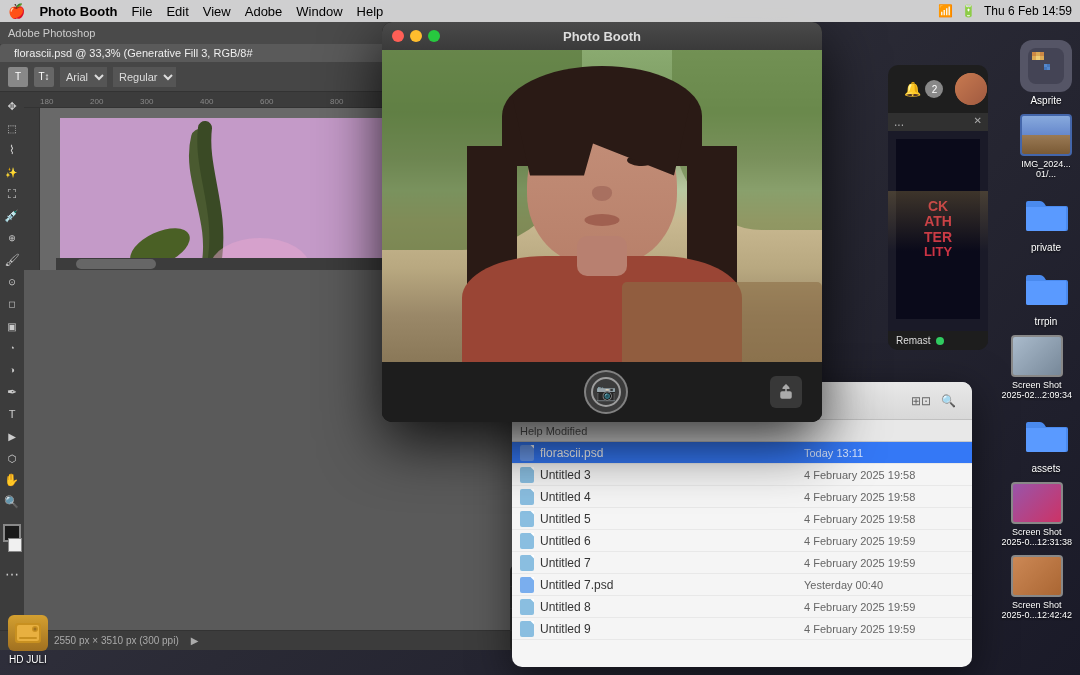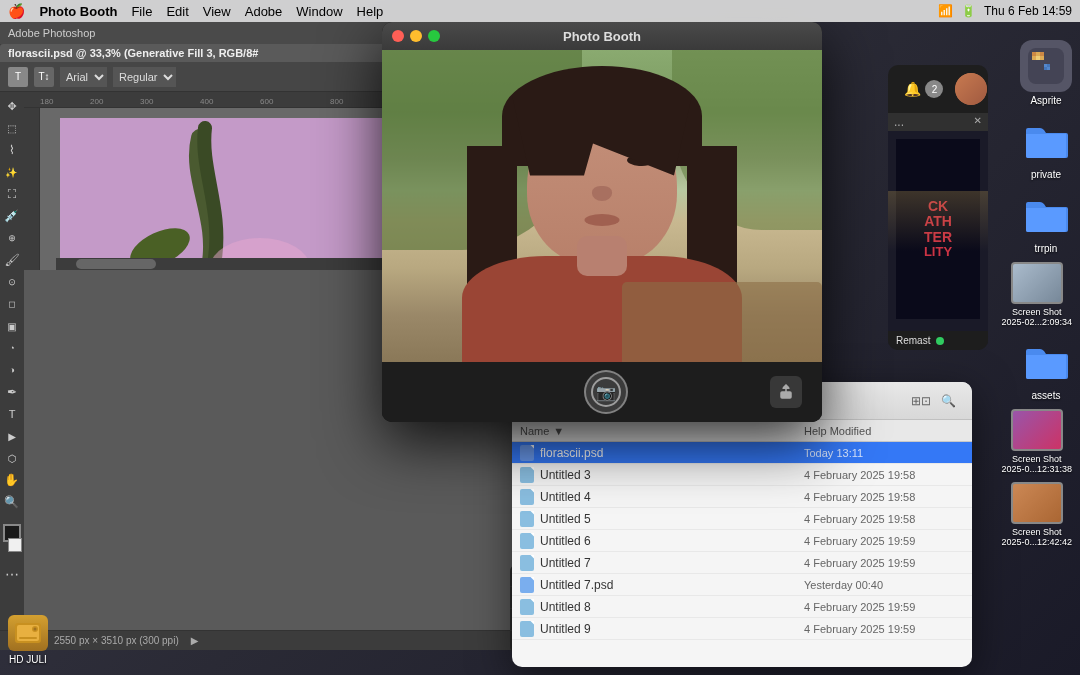--- a/index.html
+++ b/index.html
@@ -634,21 +634,21 @@
       <span>🔋</span>
       <span>Thu 6 Feb 14:59</span>
     </div>
   </div>
 
   <div class="photoshop-window">
 
     <div class="ps-titlebar">
       <span>Adobe Photoshop</span>
     </div>
-    <div class="ps-tab" style="margin: 0; padding: 3px 8px; font-size:11px; background:#5a5a5a; color:#eee;font-weight:bold;">florascii.psd @ 33,3% (Generative Fill 3, RGB/8#</div>
+    <div class="ps-tab" style="margin: 0; padding: 3px 14px; font-size:11px; background:#5a5a5a; color:#eee;">florascii.psd @ 33,3% (Generative Fill 3, RGB/8#</div>
 
     <div class="ps-toolbar-top">
       <div style="width:20px;height:20px;background:#888;border-radius:2px;display:flex;align-items:center;justify-content:center;font-size:10px;color:white;">T</div>
       <div style="width:20px;height:20px;background:#666;border-radius:2px;display:flex;align-items:center;justify-content:center;font-size:10px;color:white;">T↕</div>
       <select style="background:#555;color:#ddd;border:none;font-size:11px;height:20px;padding:0 2px;">
         <option>Arial</option>
       </select>
       <select style="background:#555;color:#ddd;border:none;font-size:11px;height:20px;padding:0 2px;">
         <option>Regular</option>
       </select>
@@ -904,24 +904,20 @@
       <div class="finder-title">julie</div>
       <div class="finder-controls">
         <div class="finder-ctrl-btn">⊞⊡</div>
         <div class="finder-ctrl-btn">🔍</div>
       </div>
     </div>
     <div class="finder-content">
       <div class="finder-table">
 
         <div class="finder-col-header">
-          <div class="finder-col-name">
-            <span>Name</span>
-            <span>▼</span>
-          </div>
           <div class="finder-col-date">
             <span>Help Modified</span>
           </div>
         </div>
 
         <div class="finder-row selected">
           <div class="finder-row-name">
             <div class="file-icon" style="background:#6a9aee;"></div>
             <span>florascii.psd</span>
           </div>
@@ -1024,20 +1020,29 @@
           <rect x="12" y="8" width="4" height="4" fill="#ddaa55"></rect>
           <rect x="16" y="16" width="3" height="3" fill="#5588cc"></rect>
           <rect x="19" y="16" width="3" height="3" fill="#4477bb"></rect>
           <rect x="16" y="19" width="3" height="3" fill="#4477bb"></rect>
           <rect x="19" y="19" width="3" height="3" fill="#5588cc"></rect>
         </svg>
       </div>
       <span class="desktop-icon-label">Asprite</span>
     </div>
 
+    <div class="desktop-icon">
+      <div class="desktop-icon-img" style="background:#4466aa;width:52px;height:42px;border-radius:4px;">
+        <div style="width:48px;height:38px;background:linear-gradient(135deg,#6688cc,#4466aa);border-radius:2px;overflow:hidden;">
+          <div style="width:100%;height:50%;background:linear-gradient(180deg,#88aadd,#6688cc);"></div>
+          <div style="width:100%;height:50%;background:linear-gradient(180deg,#9a7a55,#7a5a35);"></div>
+        </div>
+      </div>
+      <span class="desktop-icon-label" style="font-size:9px;">IMG_2024...<br>01/...</span>
+    </div>
 
     <div class="desktop-icon">
       <div class="desktop-icon-img">
         <svg width="44" height="36" viewBox="0 0 44 36">
           <path d="M2 8 Q2 6 4 6 L16 6 Q18 6 20 8 L22 11 L42 11 Q44 11 44 13 L44 34 Q44 36 42 36 L4 36 Q2 36 2 34 Z" fill="#4a8aee"></path>
           <path d="M2 12 L42 12 L42 34 Q42 36 40 36 L4 36 Q2 36 2 34 Z" fill="#5a9aff"></path>
         </svg>
       </div>
       <span class="desktop-icon-label">private</span>
     </div>

